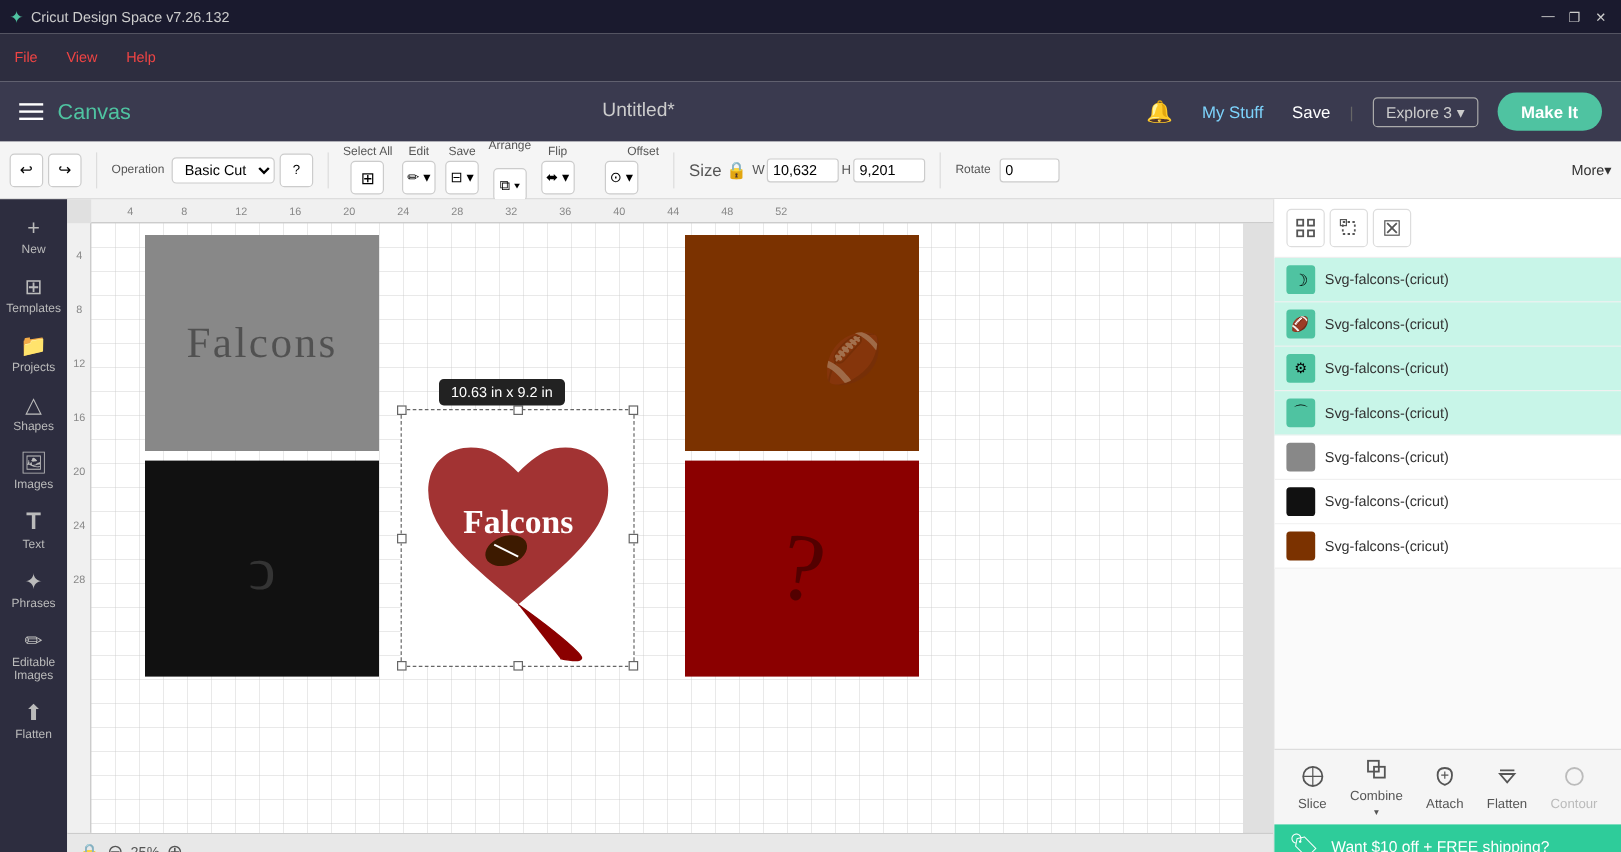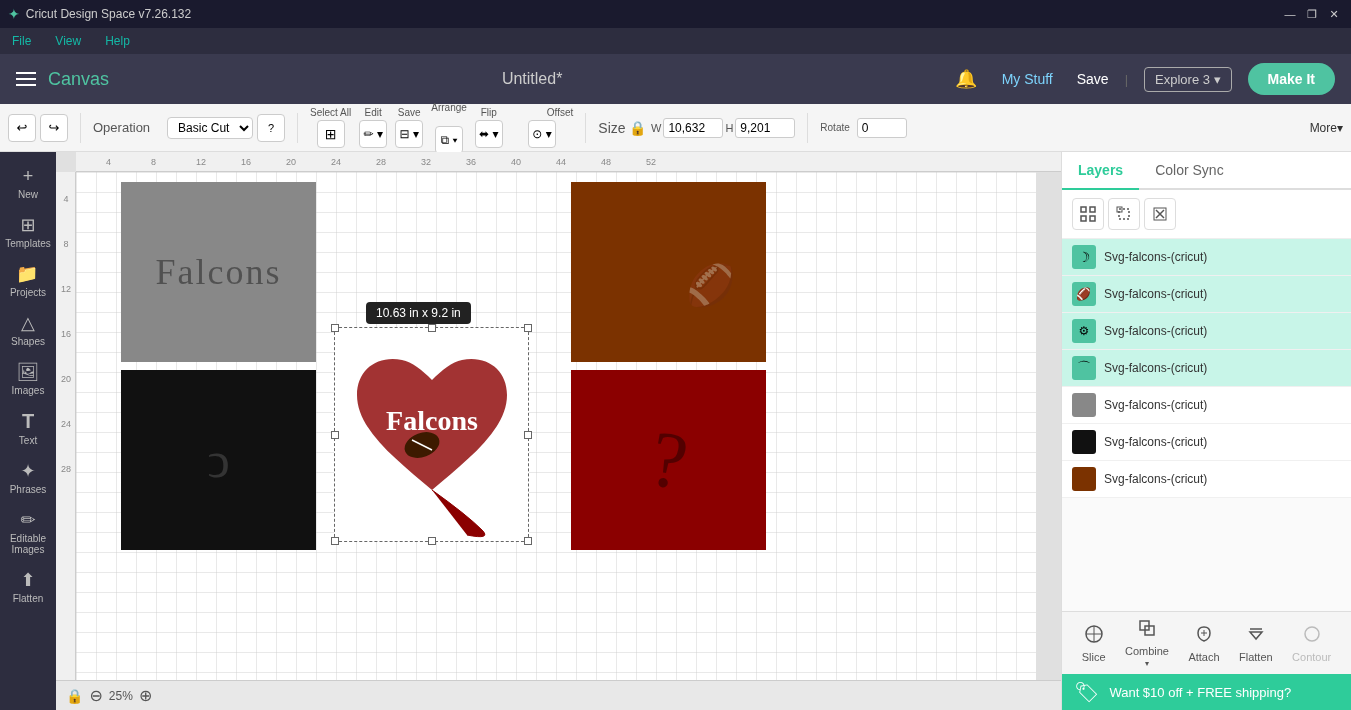--- a/index.html
+++ b/index.html
@@ -20,22 +20,22 @@
     #titlebar .title-left { display: flex; align-items: center; gap: 6px; }
     #titlebar .window-controls { display: flex; gap: 4px; }
     #titlebar .win-btn {
       width: 18px; height: 18px; display: flex; align-items: center; justify-content: center;
       cursor: pointer; font-size: 11px; color: #ccc; border-radius: 2px;
     }
 
     
     #menubar {
       background: #2d2d3f;
-      color: #14b8a6;
-      height: 26px;
+      color: #ef4444;
+      height: 40px;
       display: flex;
       align-items: center;
       padding: 0 8px;
       gap: 16px;
       font-size: 12px;
     }
     #menubar span { cursor: pointer; padding: 2px 4px; }
 
     
     #header {
@@ -70,21 +70,21 @@
     #toolbar {
       background: #f5f5f5;
       border-bottom: 1px solid #ddd;
       height: 48px;
       display: flex;
       align-items: center;
       padding: 0 8px;
       gap: 8px;
     }
     #toolbar .tool-group { display: flex; align-items: center; gap: 4px; }
-    #toolbar .tool-label { font-size: 13px; color: #555; margin-right: 13px; }
+    #toolbar .tool-label { font-size: 10px; color: #555; margin-right: 2px; }
     #toolbar .tool-select {
       background: white; border: 1px solid #ccc; border-radius: 4px;
       padding: 2px 6px; font-size: 12px; cursor: pointer;
     }
     #toolbar .tool-btn {
       background: white; border: 1px solid #ccc; border-radius: 4px;
       width: 28px; height: 28px; cursor: pointer; display: flex; align-items: center; justify-content: center;
       font-size: 13px;
     }
     #toolbar .tool-divider { width: 1px; height: 30px; background: #ddd; margin: 0 4px; }
@@ -526,24 +526,20 @@
     <div id="zoom-bar">
       <span style="font-size:14px;cursor:pointer;">🔒</span>
       <span style="cursor:pointer;font-size:16px;">⊖</span>
       <span>25%</span>
       <span style="cursor:pointer;font-size:16px;">⊕</span>
     </div>
   </div>
 
   <div id="right-panel">
 
-    <div id="rp-tabs">
-      <div class="rp-tab active">Layers</div>
-      <div class="rp-tab">Color Sync</div>
-    </div>
 
     <div id="rp-icons">
       <button class="rp-icon-btn" title="Group">
         <svg width="16" height="16" viewBox="0 0 16 16">
             <rect x="1" y="1" width="5" height="5" fill="none" stroke="#555" stroke-width="1.5"></rect>
             <rect x="10" y="1" width="5" height="5" fill="none" stroke="#555" stroke-width="1.5"></rect>
             <rect x="1" y="10" width="5" height="5" fill="none" stroke="#555" stroke-width="1.5"></rect>
             <rect x="10" y="10" width="5" height="5" fill="none" stroke="#555" stroke-width="1.5"></rect>
           </svg>
       </button>

